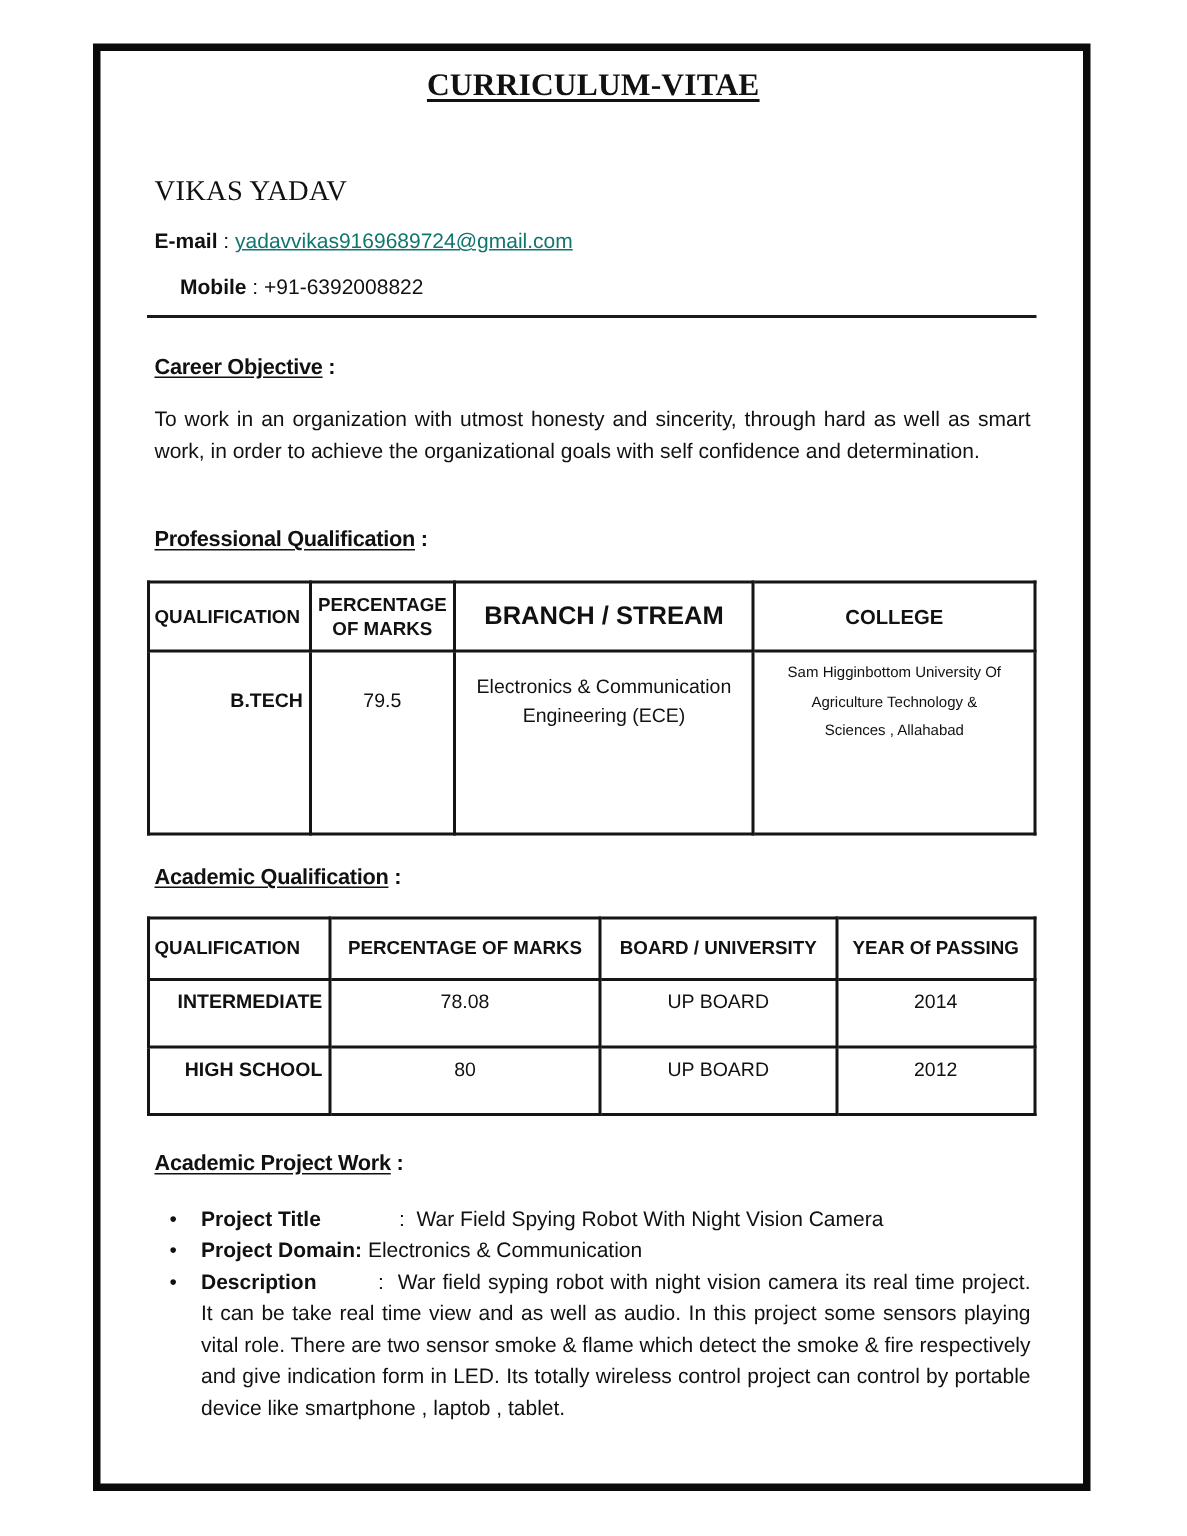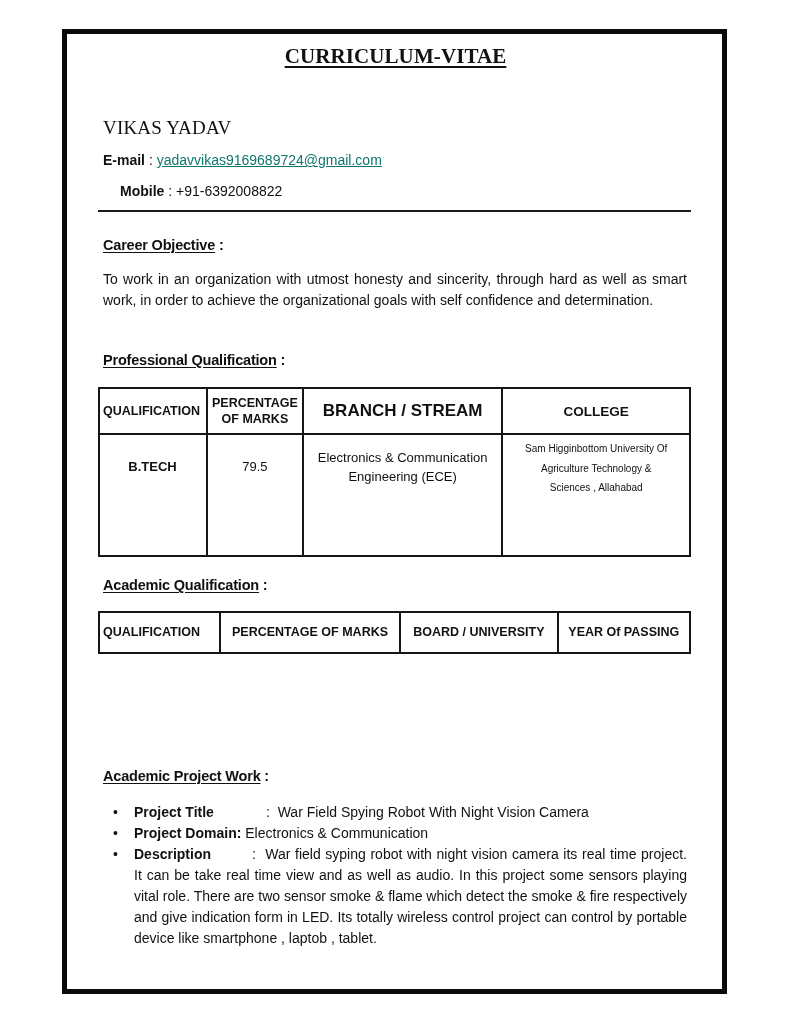--- a/index.html
+++ b/index.html
@@ -77,21 +77,21 @@
       border-radius: 17px;
     }
     table.grid td, table.grid th {
       border: 2px solid #151515;
       padding: 0 4px;
       text-align: center;
       vertical-align: middle;
       font-weight: normal;
     }
     table.grid th { font-weight: bold; font-size: 12.5px; }
-    table.grid .left { text-align: center; }
+    table.grid .left { text-align: right; }
     table.grid .bold { font-weight: bold; }
     #prof-table { left: 98px; top: 387px; width: 593px; }
     #prof-table th { height: 44px; }
     #prof-table td { height: 98px; vertical-align: top; padding-top: 4px; line-height: 19.5px; }
     #prof-table td.mid { vertical-align: top; padding-top: 22px; }
     #acad-table { left: 98px; top: 611px; width: 593px; }
     #acad-table th { height: 37px; padding-bottom: 2px; }
     #acad-table td { height: 37px; vertical-align: top; padding-top: 6px; }
     .bullets {
       left: 113px; top: 802px; width: 574px;
@@ -173,20 +173,32 @@
     <col style="width:158px">
     <col style="width:133px">
   </colgroup>
   <tbody>
       <tr>
     <th class="left" style="text-align:left;padding-left:3px;">QUALIFICATION</th>
     <th>PERCENTAGE OF MARKS</th>
     <th>BOARD / UNIVERSITY</th>
     <th>YEAR Of PASSING</th>
   </tr>
+  <tr>
+    <td class="left bold" style="padding-left:3px;">INTERMEDIATE</td>
+    <td>78.08</td>
+    <td>UP BOARD</td>
+    <td>2014</td>
+  </tr>
+  <tr>
+    <td class="left bold" style="padding-left:3px;">HIGH SCHOOL</td>
+    <td>80</td>
+    <td>UP BOARD</td>
+    <td>2012</td>
+  </tr>
 </tbody>
   </table>
 
 <div class="abs section-heading" style="top:768px;">
   <span class="u">Academic Project Work</span><span> :</span>
 </div>
 
 <div class="abs bullets">
   <div class="bullet-item">
     <span class="dot">•</span>

